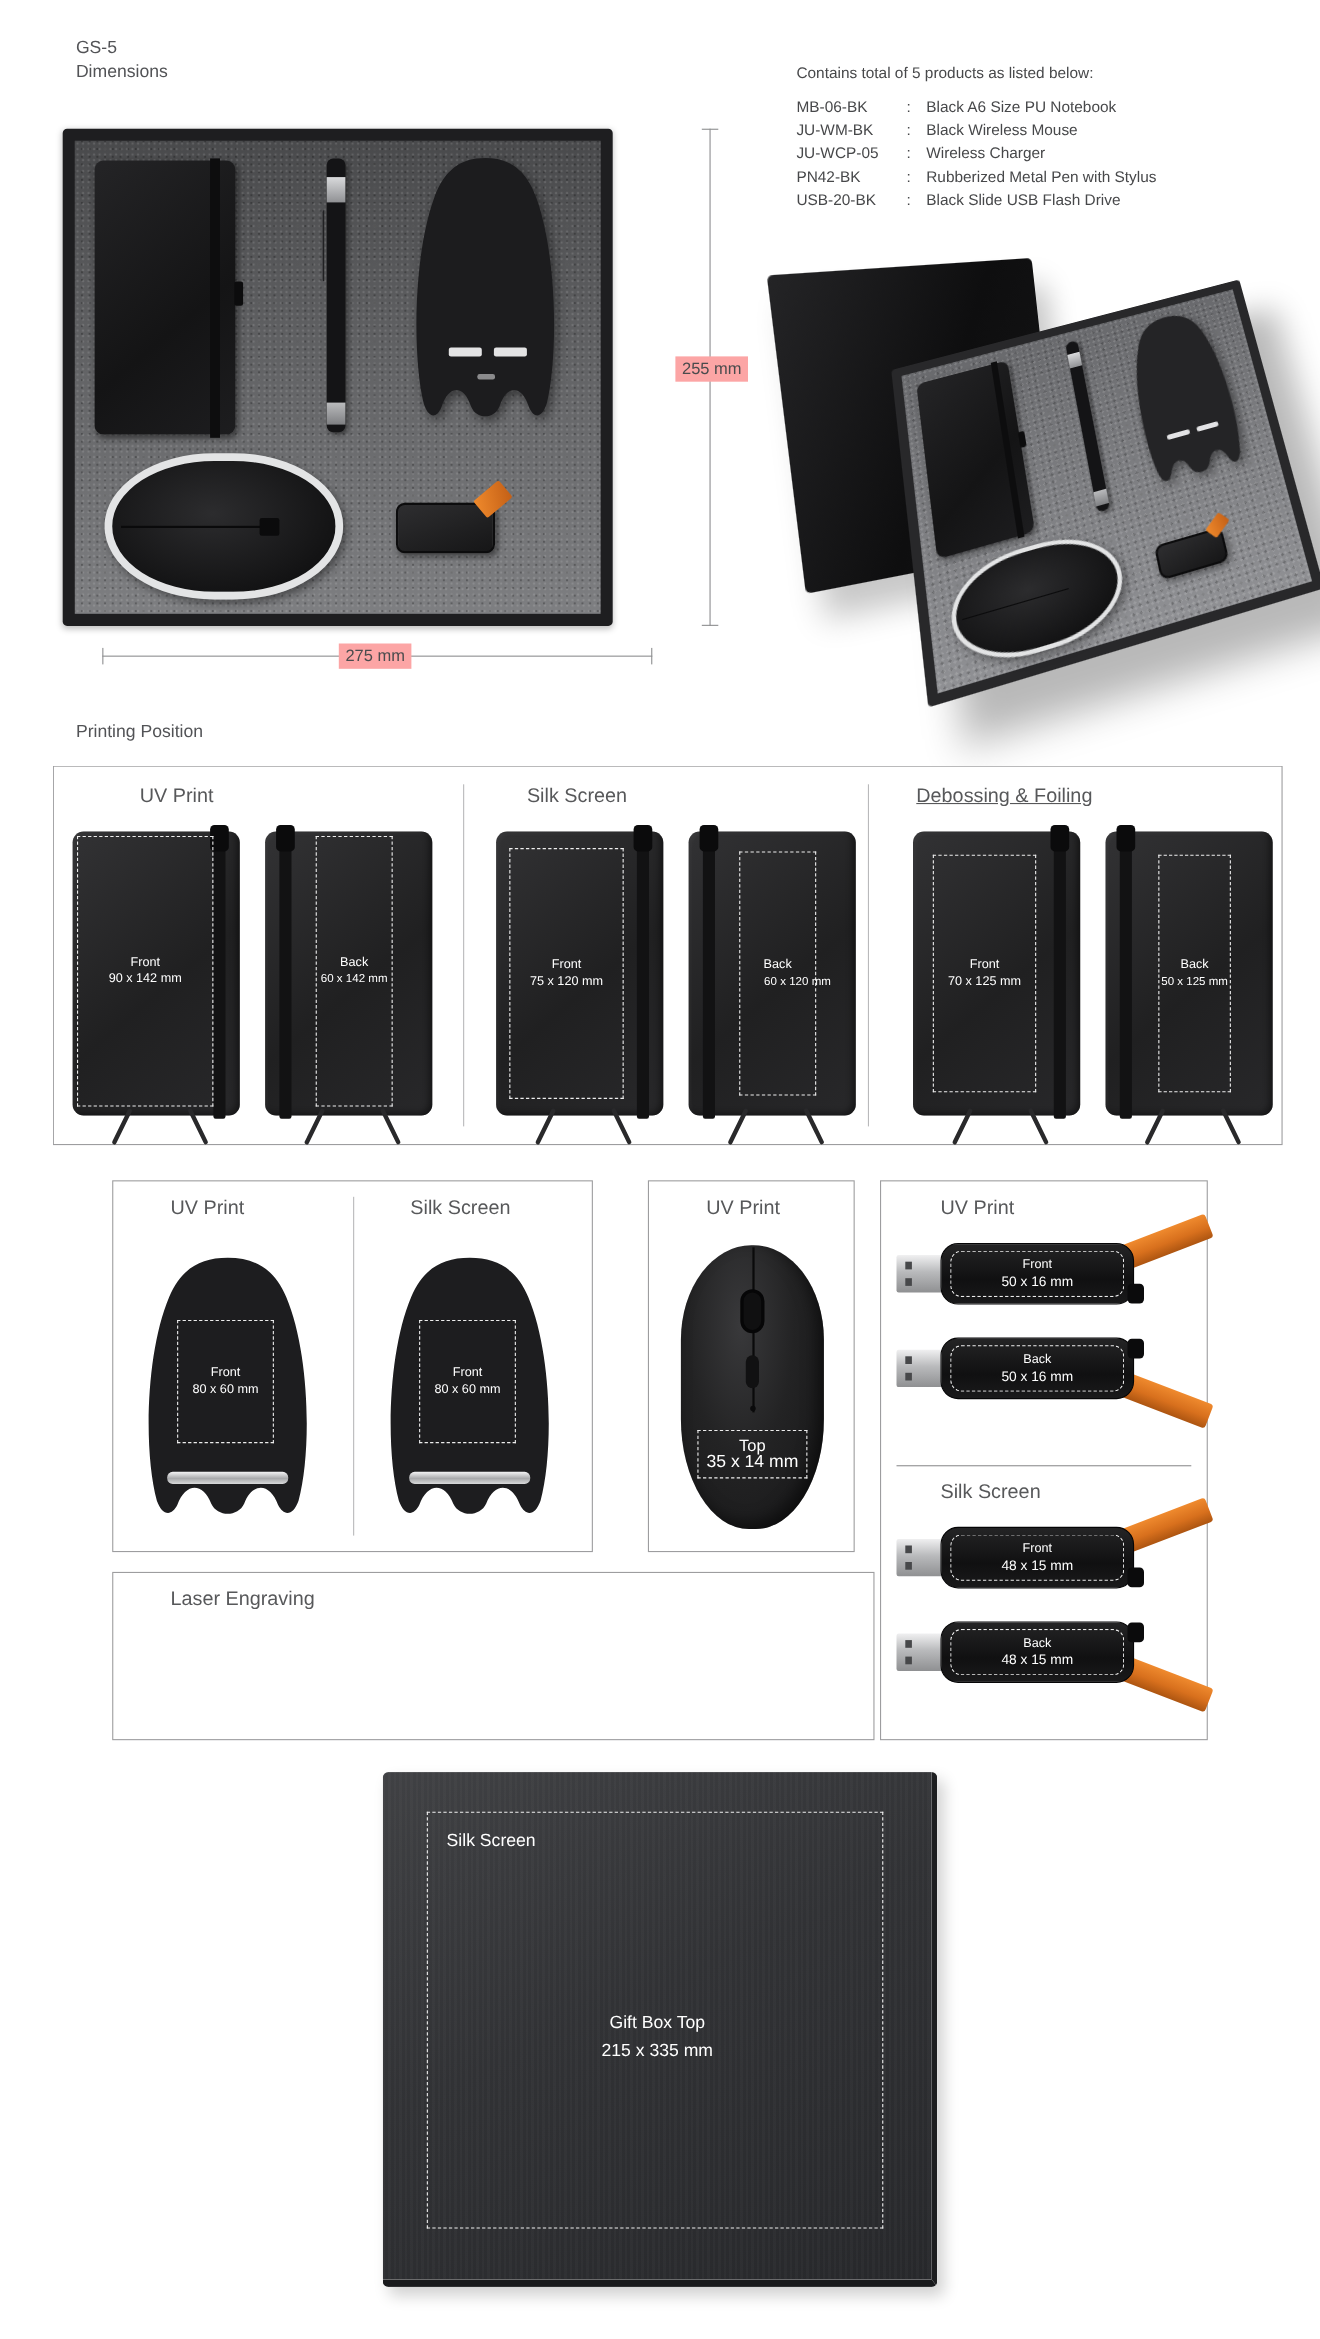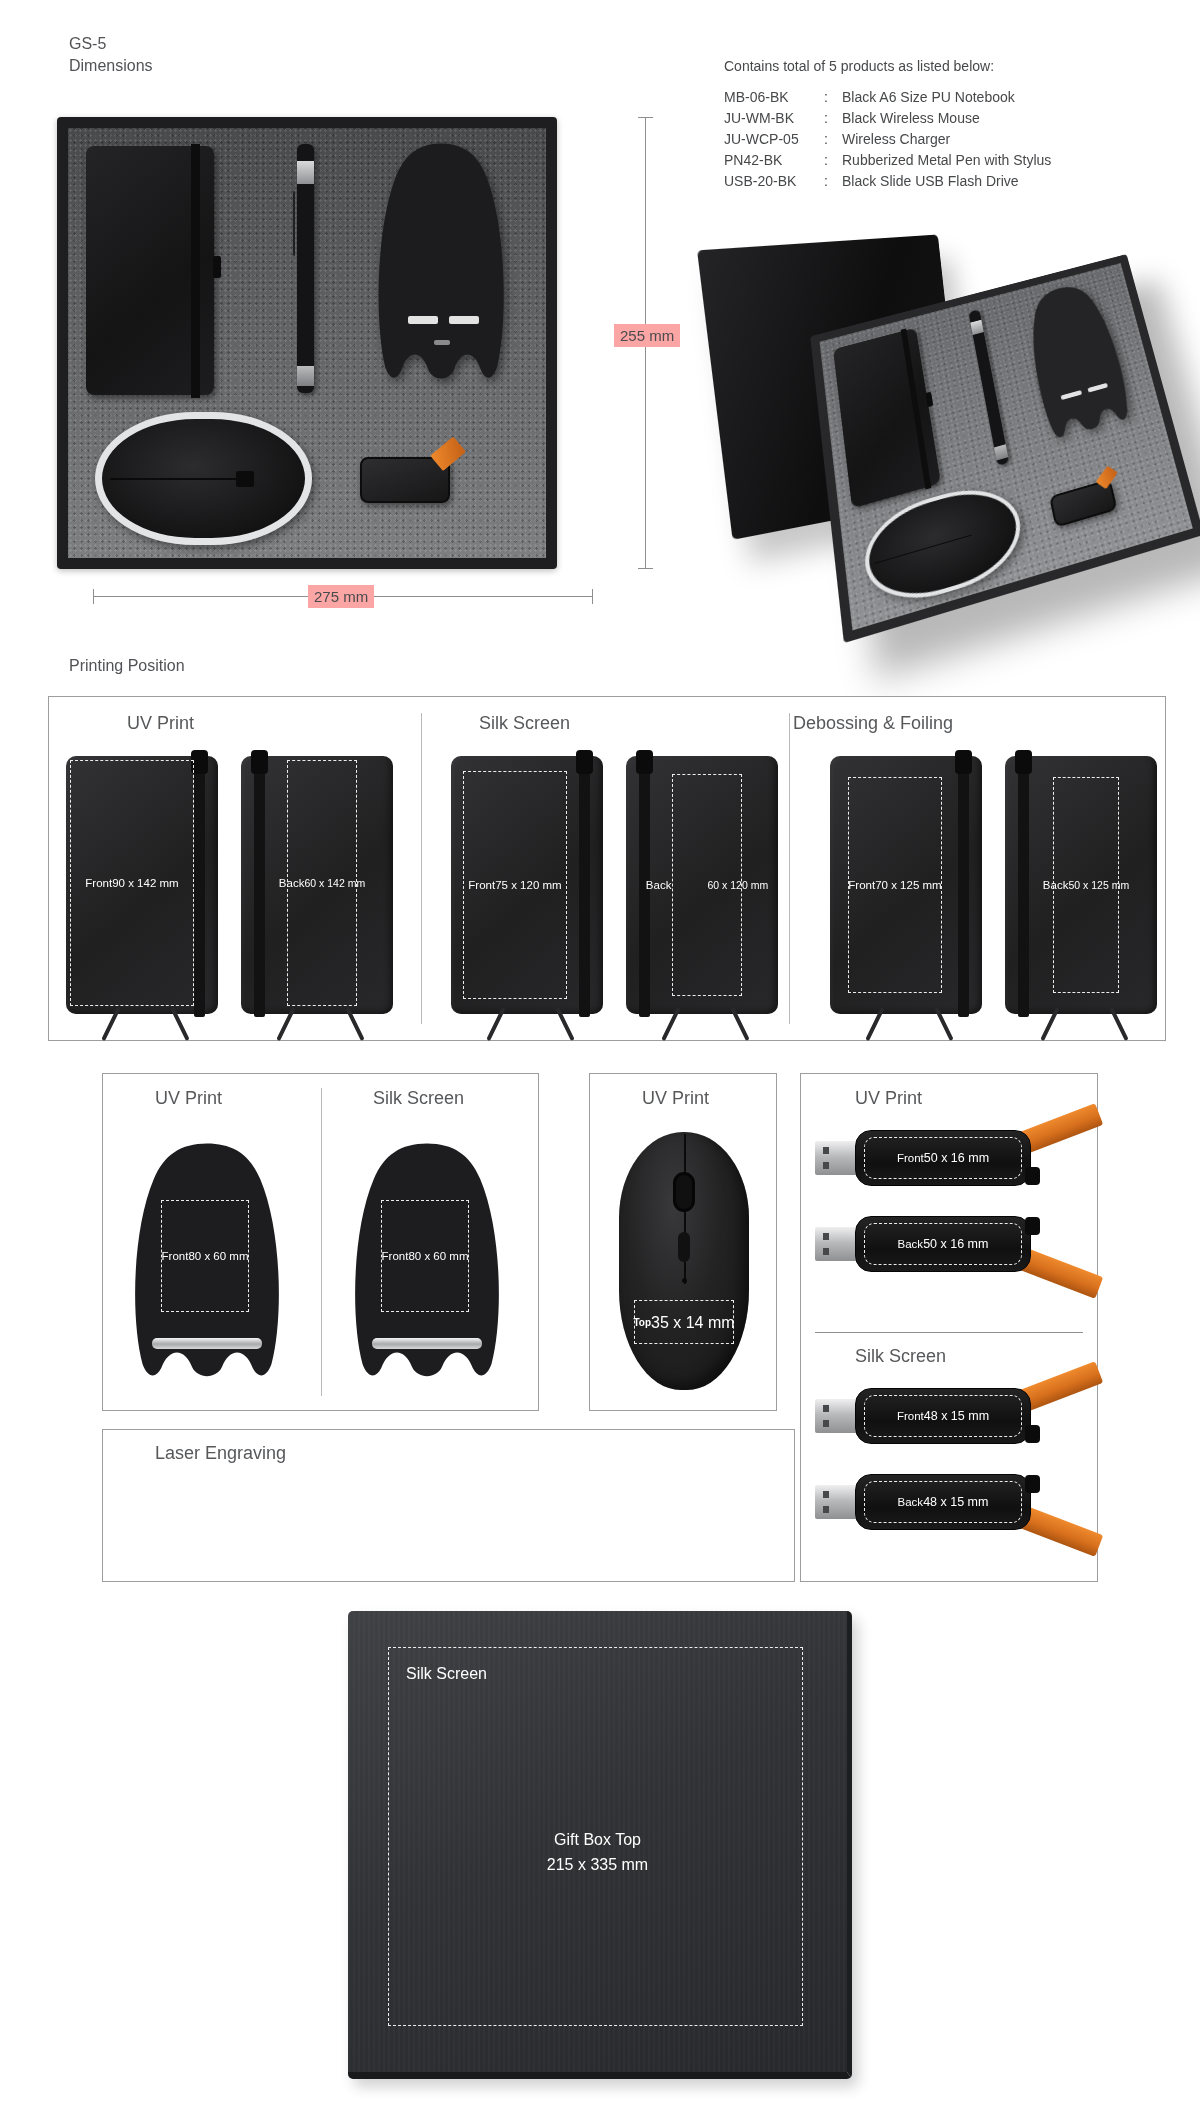--- a/index.html
+++ b/index.html
@@ -22,21 +22,21 @@
   .tick-h { position:absolute; width:15px; height:1px; background:#8d8e90; left:-7px; }
   .tick-v { position:absolute; height:15px; width:1px; background:#8d8e90; top:-7px; }
   .dim-label { position:absolute; background:#fca5a5; color:#4a4b4d; font-size:15px; padding:3px 6px; white-space:nowrap; }
 
   
   .panel { position:absolute; border:1.5px solid #9d9d9f; background:#fff; }
   .vdiv { position:absolute; width:1px; background:#b9b9bb; }
   .hdiv { position:absolute; height:1px; background:#8f8f91; }
 
   
-  .dash { position:absolute; border:1.6px dashed rgba(255,255,255,0.92); display:flex; flex-direction:row; align-items:center; justify-content:center; text-align:center; color:#fff; }
+  .dash { position:absolute; border:1.6px dashed rgba(255,255,255,0.92); display:flex; flex-direction:column; align-items:center; justify-content:center; text-align:center; color:#fff; }
   .dash .side { font-size:11.5px; line-height:15px; }
   .dash .size { font-size:11.5px; line-height:15px; white-space:nowrap; }
   .dash.rounded { border-radius:10px; }
 
   
   .notebook { position:absolute; width:152px; height:258px; border-radius:10px;
               background:linear-gradient(140deg,#323234 0%,#202021 55%,#28282a 100%);
               box-shadow:inset -3px -2px 6px rgba(0,0,0,.45), inset 2px 2px 4px rgba(255,255,255,.05); }
   .nb-band { position:absolute; top:-3px; bottom:-3px; width:11px; background:#121213; border-radius:2px; }
   .nb-band.right { right:13px; } .nb-band.left { left:13px; }
@@ -271,21 +271,21 @@
   </div>
 
   <div class="abs h-main" style="left:33px; top:655px;">Printing Position</div>
 
   <div class="panel" style="left:48px; top:696px; width:1118px; height:345px;">
     <div class="vdiv" style="left:372px; top:16px; bottom:16px;"></div>
     <div class="vdiv" style="left:740px; top:16px; bottom:16px;"></div>
 
     <div class="abs panel-title" style="left:42px; top:16px;">UV Print</div>
     <div class="abs panel-title" style="left:394px; top:16px;">Silk Screen</div>
-    <div class="abs panel-title" style="left:708px; top:16px;">Debossing &amp; Foiling</div>
+    <div class="abs panel-title" style="left:748px; top:16px;text-decoration:underline;">Debossing &amp; Foiling</div>
 
     <div class="notebook" style="left:17px; top:59px;">
       <div class="nb-band right"></div>
         <div class="nb-clip right"></div>
       <div class="nb-leg l"></div>
         <div class="nb-leg r"></div>
       <div class="dash" style="left:4px; top:4px; width:124px; height:246px;">
         <span class="side">Front</span>
         <span class="size">90 x 142 mm</span>
       </div>
@@ -376,21 +376,21 @@
   </div>
 
   <div class="panel" style="left:589px; top:1073px; width:188px; height:338px;">
     <div class="abs panel-title" style="left:16px; top:14px;">UV Print</div>
     <div class="mouse-v" style="left:29px; top:58px;">
       <div class="seam"></div>
       <div class="wheel"></div>
       <div class="btn"></div>
       <div class="dot"></div>
       <div class="dash" style="left:15px; top:168px; width:100px; height:44px;">
-        <span class="side" style="font-size:10px;font-weight:bold;">Top</span>
+        <span class="side" style="font-size:15px;">Top</span>
         <span class="size" style="font-size:16px;">35 x 14 mm</span>
       </div>
     </div>
   </div>
 
   <div class="panel" style="left:800px; top:1073px; width:298px; height:509px;">
     <div class="abs panel-title" style="left:18px; top:14px;">UV Print</div>
 
     <div class="usb" style="left:14px; top:56px;">
       <div class="usb-strap up"></div>

